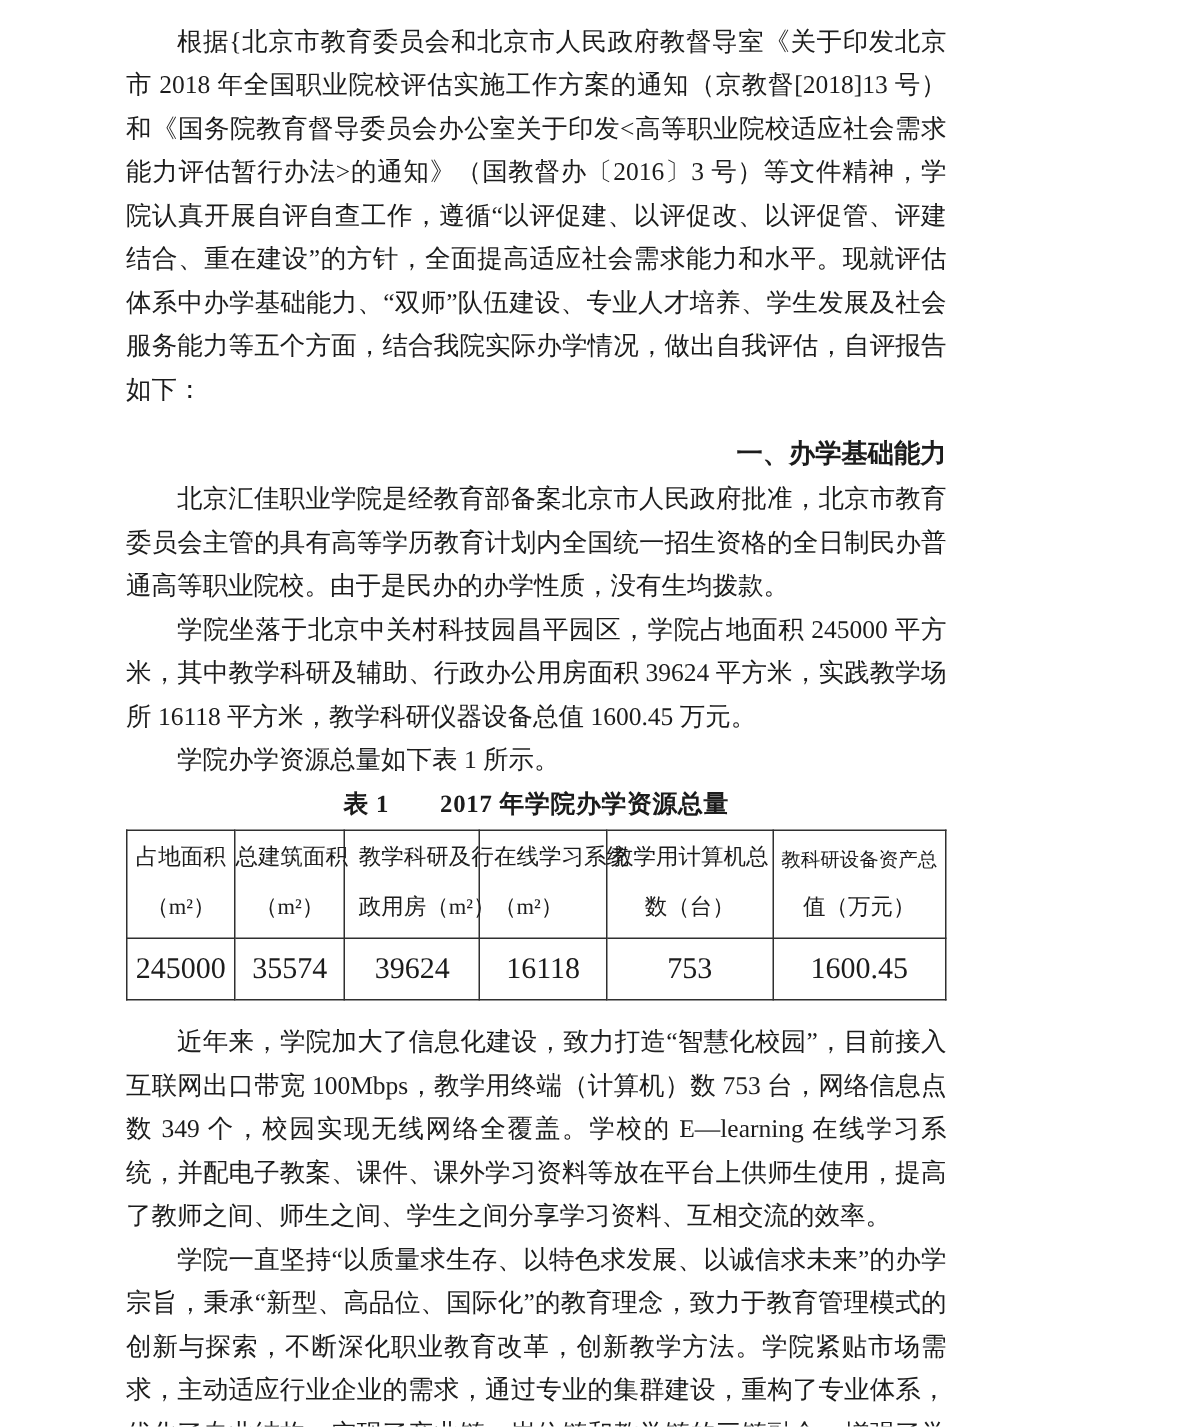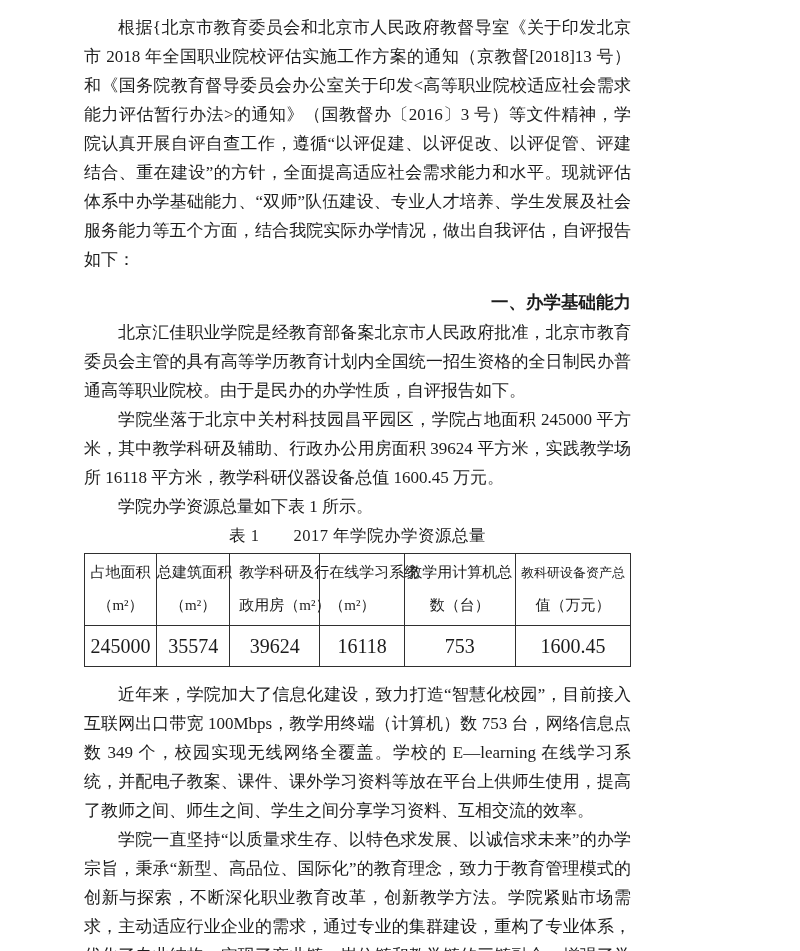--- a/index.html
+++ b/index.html
@@ -28,20 +28,21 @@
     font-size: 17.5px;
     margin-top: 14px;
     margin-bottom: 1px;
     text-align: right;
   }
   .caption {
     font-size: 16.5px;
     line-height: 29px;
     text-align: center;
     letter-spacing: 0.5px;
+    font-weight: bold;
   }
   table.doc-table {
     width: 100%;
     table-layout: fixed;
     border-collapse: collapse;
     margin: 3px 0 13px 0;
   }
   .doc-table th, .doc-table td {
     border: 1.5px solid #2f2f2f;
     font-weight: normal;
@@ -65,21 +66,21 @@
 </style>
 </head>
 <body>
 
 <div class="page">
 
   <p>根据{北京市教育委员会和北京市人民政府教督导室《关于印发北京市 2018 年全国职业院校评估实施工作方案的通知（京教督[2018]13 号）和《国务院教育督导委员会办公室关于印发&lt;高等职业院校适应社会需求能力评估暂行办法&gt;的通知》（国教督办〔2016〕3 号）等文件精神，学院认真开展自评自查工作，遵循“以评促建、以评促改、以评促管、评建结合、重在建设”的方针，全面提高适应社会需求能力和水平。现就评估体系中办学基础能力、“双师”队伍建设、专业人才培养、学生发展及社会服务能力等五个方面，结合我院实际办学情况，做出自我评估，自评报告如下：</p>
 
   <p class="heading">一、办学基础能力</p>
 
-  <p>北京汇佳职业学院是经教育部备案北京市人民政府批准，北京市教育委员会主管的具有高等学历教育计划内全国统一招生资格的全日制民办普通高等职业院校。由于是民办的办学性质，自评报告如下。</p>
+  <p>北京汇佳职业学院是经教育部备案北京市人民政府批准，北京市教育委员会主管的具有高等学历教育计划内全国统一招生资格的全日制民办普通高等职业院校。由于是民办的办学性质，没有生均拨款。</p>
 
   <p>学院坐落于北京中关村科技园昌平园区，学院占地面积 245000 平方米，其中教学科研及辅助、行政办公用房面积 39624 平方米，实践教学场所 16118 平方米，教学科研仪器设备总值 1600.45 万元。</p>
 
   <p>学院办学资源总量如下表 1 所示。</p>
 
   <div class="caption">表 1　　2017 年学院办学资源总量</div>
 
   <table class="doc-table">
     <colgroup>
       <col style="width:13.2%">

